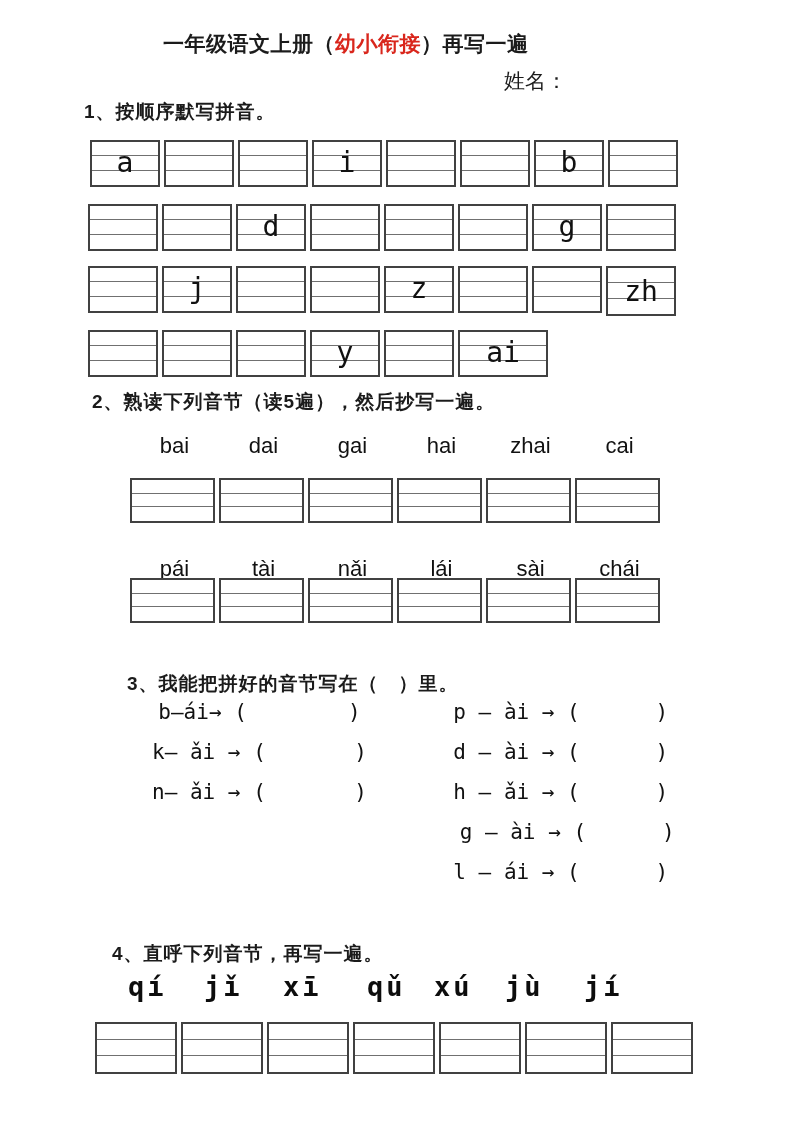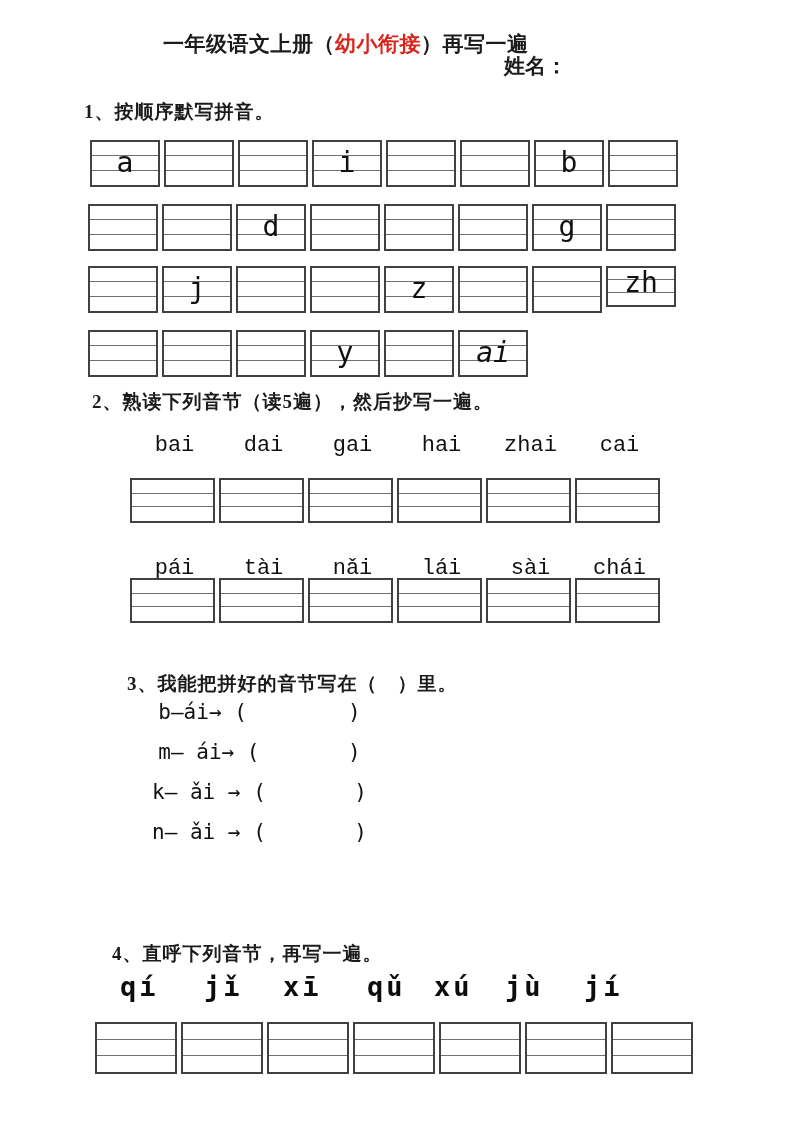--- a/index.html
+++ b/index.html
@@ -1,42 +1,42 @@
 <!DOCTYPE html>
 <html><head>
 <meta charset="utf-8">
 <style>
   html,body{margin:0;padding:0;background:#ffffff;}
   .page{position:relative;width:793px;height:1122px;background:#ffffff;overflow:hidden;
         font-family:"Liberation Sans",sans-serif;color:#1b1b1b;}
 
   .title{position:absolute;left:163px;top:30px;font-size:21px;font-weight:bold;
          letter-spacing:.5px;white-space:nowrap;}
-  .name-label{position:absolute;left:504px;top:52px;font-size:21px;
-         font-family:"Liberation Serif",serif;font-weight:bold;}
+  .name-label{position:absolute;left:504px;top:67px;font-size:21px;
+         font-family:"Liberation Serif",serif;}
 
   .h{position:absolute;font-size:19px;font-weight:bold;white-space:nowrap;
-     font-family:Liberation Serif, serif;letter-spacing:1px;}
+     font-family:Liberation Sans, sans-serif;letter-spacing:1px;}
   #h1{left:84px;top:99px;}
   #h2{left:92px;top:389px;}
   #h3{left:127px;top:671px;}
   #h4{left:112px;top:941px;}
 
   
   .cellrow{position:absolute;display:flex;gap:4px;}
   .cell{position:relative;background:#fff;border:2px solid #414141;box-sizing:border-box;}
   .cell .il{position:absolute;left:0;right:0;height:1px;background:#707070;}
   .cell .il1{top:calc(33.3% - 1px);}
   .cell .il2{top:calc(66.6% - 1px);}
   .glyph{position:absolute;left:0;right:0;bottom:8px;text-align:center;line-height:1;
          font-family:"DejaVu Sans Mono",monospace;font-size:28px;color:#111;}
 
   
   .sylrow{position:absolute;left:130px;width:534px;display:flex;}
-  .sylrow span{flex:1;text-align:center;font-family:Liberation Mono, monospace;
+  .sylrow span{flex:1;text-align:center;font-family:Liberation Sans, sans-serif;
                font-size:22px;color:#111;}
 
   
   .blendcol{position:absolute;font-family:"DejaVu Sans Mono",monospace;font-size:21px;
             color:#111;white-space:pre;}
   .blenditem{line-height:40px;height:40px;text-align:center;}
 
   
   .s4syl{position:absolute;top:971px;font-family:"DejaVu Sans Mono",monospace;
          font-weight:bold;font-size:27px;letter-spacing:3px;color:#0d0d0d;}
@@ -150,21 +150,21 @@
         <span class="glyph">z</span>
       </div>
       <div class="cell" style="width: 70px; height: 47px;">
         <i class="il il1"></i>
         <i class="il il2"></i>
       </div>
       <div class="cell" style="width: 70px; height: 47px;">
         <i class="il il1"></i>
         <i class="il il2"></i>
       </div>
-      <div class="cell" style="width: 70px; height: 41px;">
+      <div class="cell" style="width: 70px; height: 50px;">
         <i class="il il1"></i>
         <i class="il il2"></i>
         <span class="glyph">zh</span>
       </div>
     </div>
     <div class="cellrow" style="top: 330px; left: 88px;">
       <div class="cell" style="width: 70px; height: 47px;">
         <i class="il il1"></i>
         <i class="il il2"></i>
       </div>
@@ -178,21 +178,21 @@
       </div>
       <div class="cell" style="width: 70px; height: 47px;">
         <i class="il il1"></i>
         <i class="il il2"></i>
         <span class="glyph">y</span>
       </div>
       <div class="cell" style="width: 70px; height: 47px;">
         <i class="il il1"></i>
         <i class="il il2"></i>
       </div>
-      <div class="cell" style="width: 70px; height: 47px; font-style: italic;">
+      <div class="cell" style="width: 90px; height: 47px;">
         <i class="il il1"></i>
         <i class="il il2"></i>
         <span class="glyph">ai</span>
       </div>
     </div>
     <div class="sylrow" style="top: 433px;">
       <span>bai</span>
       <span>dai</span>
       <span>gai</span>
       <span>hai</span>
@@ -252,22 +252,23 @@
       </div>
       <div class="cell" style="width: 85px; height: 45px;">
         <i class="il il1"></i>
         <i class="il il2"></i>
       </div>
       <div class="cell" style="width: 85px; height: 45px;">
         <i class="il il1"></i>
         <i class="il il2"></i>
       </div>
     </div>
-    <div class="blendcol" style="left: 152px; top: 692px;"><div class="blenditem">b—ái→ (        )</div><div class="blenditem">m— ái→ (       )</div><div class="blenditem">k— ǎi → (       )</div><div class="blenditem">n— ǎi → (       )</div></div>
-    <span class="s4syl" style="left: 120px;">qí</span>
+    <div class="blendcol" style="left: 152px; top: 692px;"><div class="blenditem">b—ái→ (        )</div><div class="blenditem">k— ǎi → (       )</div><div class="blenditem">n— ǎi → (       )</div></div>
+    <div class="blendcol" style="left: 447px; top: 692px;"><div class="blenditem">p — ài → (      )</div><div class="blenditem">d — ài → (      )</div><div class="blenditem">h — ǎi → (      )</div><div class="blenditem"> g — ài → (      )</div><div class="blenditem">l — ái → (      )</div></div>
+    <span class="s4syl" style="left: 128px;">qí</span>
     <span class="s4syl" style="left: 204px;">jǐ</span>
     <span class="s4syl" style="left: 283px;">xī</span>
     <span class="s4syl" style="left: 367px;">qǔ</span>
     <span class="s4syl" style="left: 434px;">xú</span>
     <span class="s4syl" style="left: 505px;">jù</span>
     <span class="s4syl" style="left: 584px;">jí</span>
     <div class="cellrow" style="top: 1022px; left: 95px;">
       <div class="cell" style="width: 82px; height: 52px;">
         <i class="il il1"></i>
         <i class="il il2"></i>

